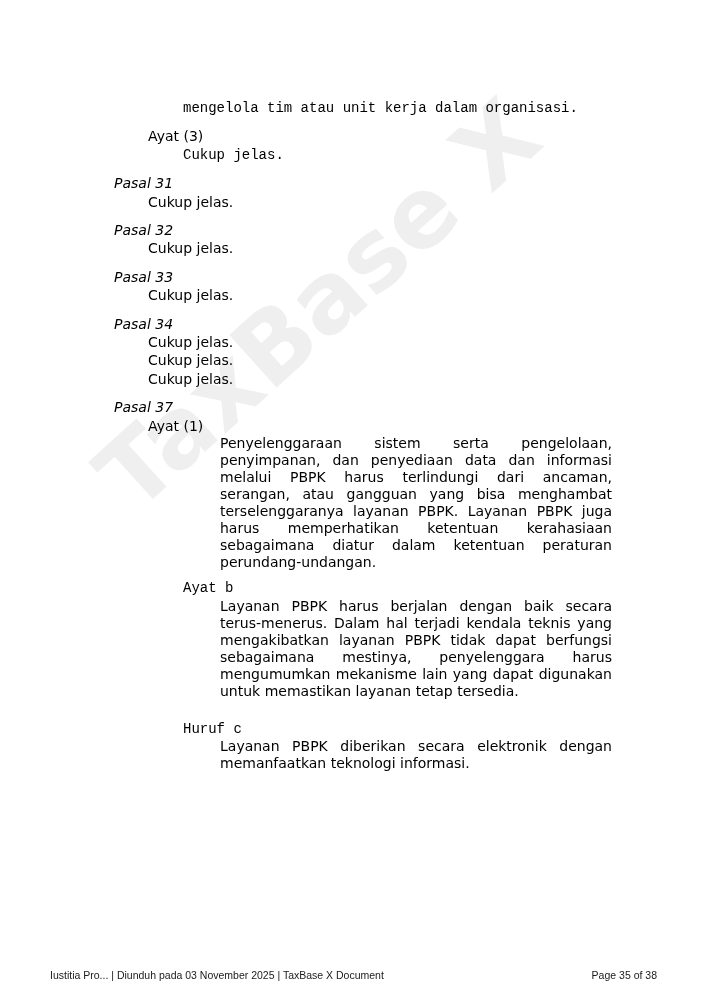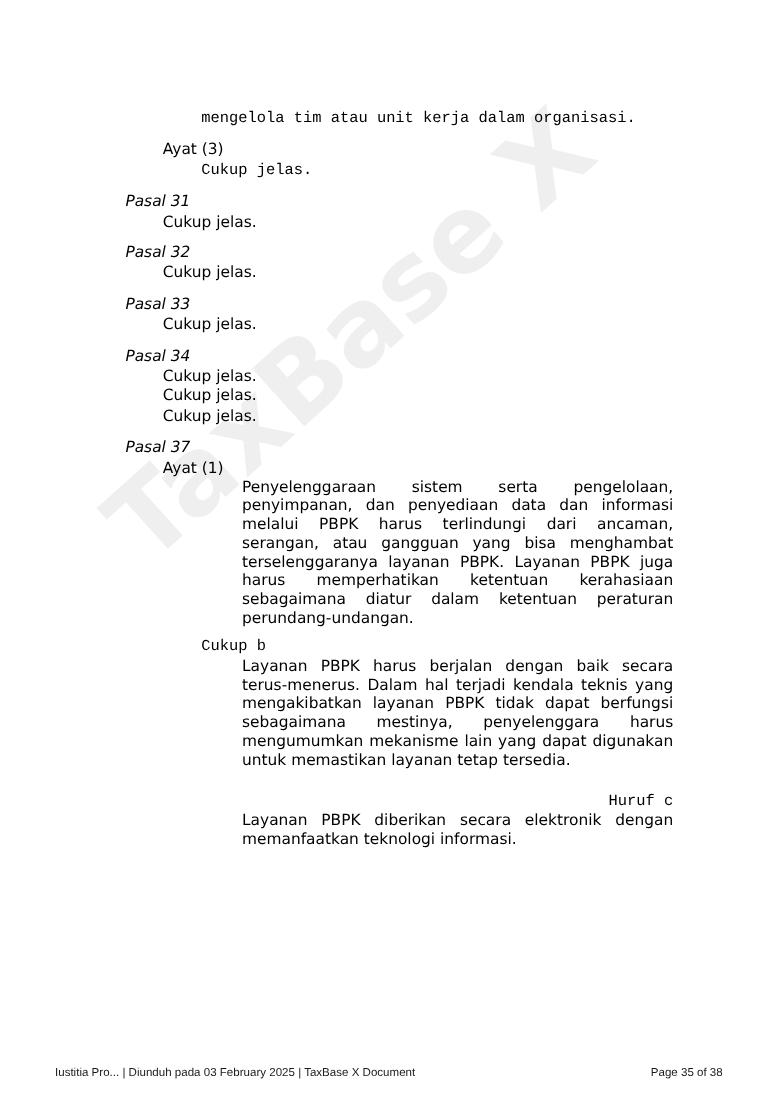--- a/index.html
+++ b/index.html
@@ -43,21 +43,21 @@
   .lvl0 { padding-left: 0; font-style: italic; }
   .lvl1 { padding-left: 34px; }
   .lvl2 { padding-left: 69px; font-family: Liberation Mono, monospace; }
   .lvl3 { padding-left: 106px; }
   .para {
     line-height: 17px;
     text-align: justify;
   }
   .mt-sec { margin-top: 10px; }
   .mt-hb  { margin-top: 8px; }
-  .mt-hc  { margin-top: 20px; text-align: right; }
+  .mt-hc  { margin-top: 20px; }
 
   
   .footer {
     position: absolute;
     left: 50px;
     right: 50px;
     top: 969px;
     display: flex;
     justify-content: space-between;
     font-family: "Liberation Sans", sans-serif;
@@ -107,25 +107,25 @@
   <div>
     <div class="line lvl1">Cukup jelas.</div>
   </div>
 
   <div>
     <div class="line lvl0 mt-sec">Pasal 37</div>
     <div class="line lvl1">Ayat (1)</div>
 
     <div class="para lvl3">Penyelenggaraan sistem serta pengelolaan, penyimpanan, dan penyediaan data dan informasi melalui PBPK harus terlindungi dari ancaman, serangan, atau gangguan yang bisa menghambat terselenggaranya layanan PBPK. Layanan PBPK juga harus memperhatikan ketentuan kerahasiaan sebagaimana diatur dalam ketentuan peraturan perundang-undangan.</div>
 
-    <div class="line lvl2 mt-hb">Cukup b</div>
+    <div class="line lvl2 mt-hb">Ayat b</div>
     <div class="para lvl3">Layanan PBPK harus berjalan dengan baik secara terus-menerus. Dalam hal terjadi kendala teknis yang mengakibatkan layanan PBPK tidak dapat berfungsi sebagaimana mestinya, penyelenggara harus mengumumkan mekanisme lain yang dapat digunakan untuk memastikan layanan tetap tersedia.</div>
 
     <div class="line lvl2 mt-hc">Huruf c</div>
     <div class="para lvl3">Layanan PBPK diberikan secara elektronik dengan memanfaatkan teknologi informasi.</div>
   </div>
 
 </div>
 
 <div class="footer">
-  <span>Iustitia Pro... | Diunduh pada 03 February 2025 | TaxBase X Document</span>
+  <span>Iustitia Pro... | Diunduh pada 03 November 2025 | TaxBase X Document</span>
   <span>Page 35 of 38</span>
 </div>
 
 </body></html>

